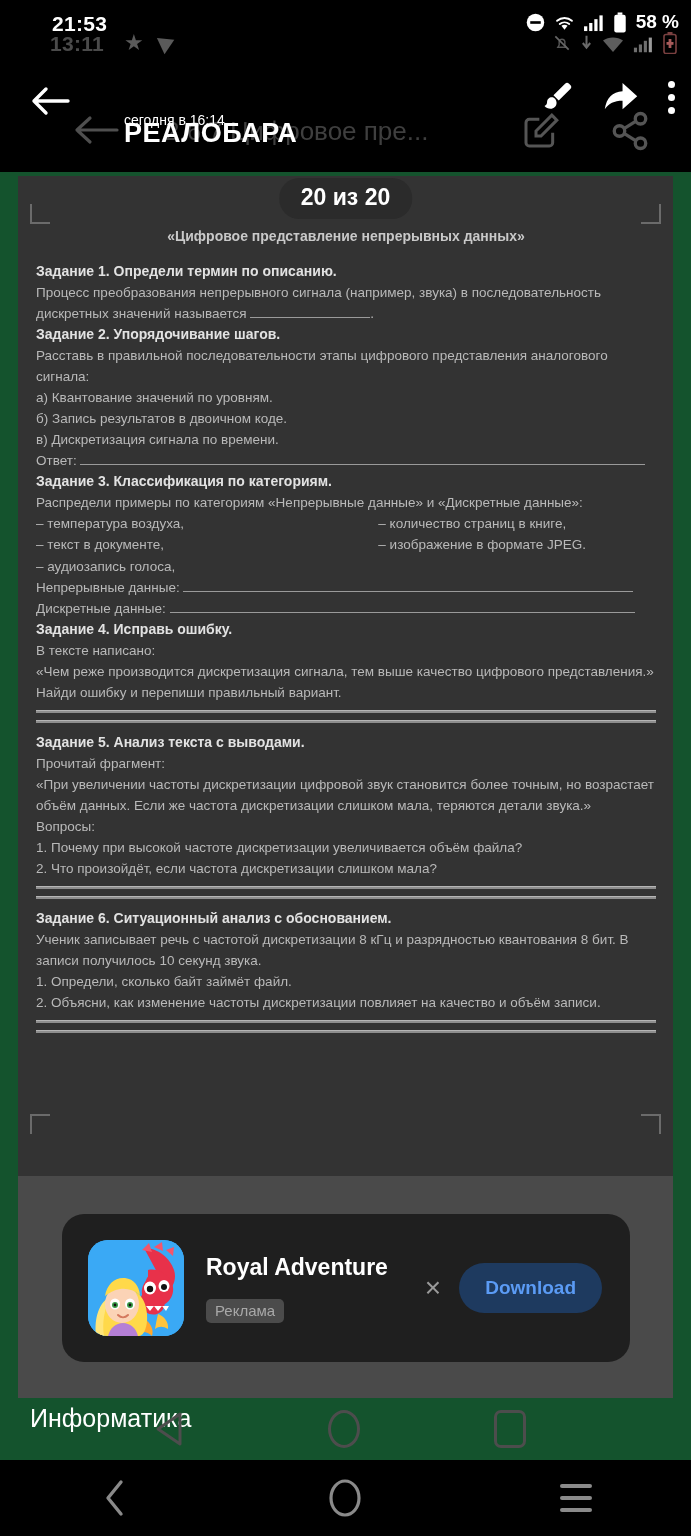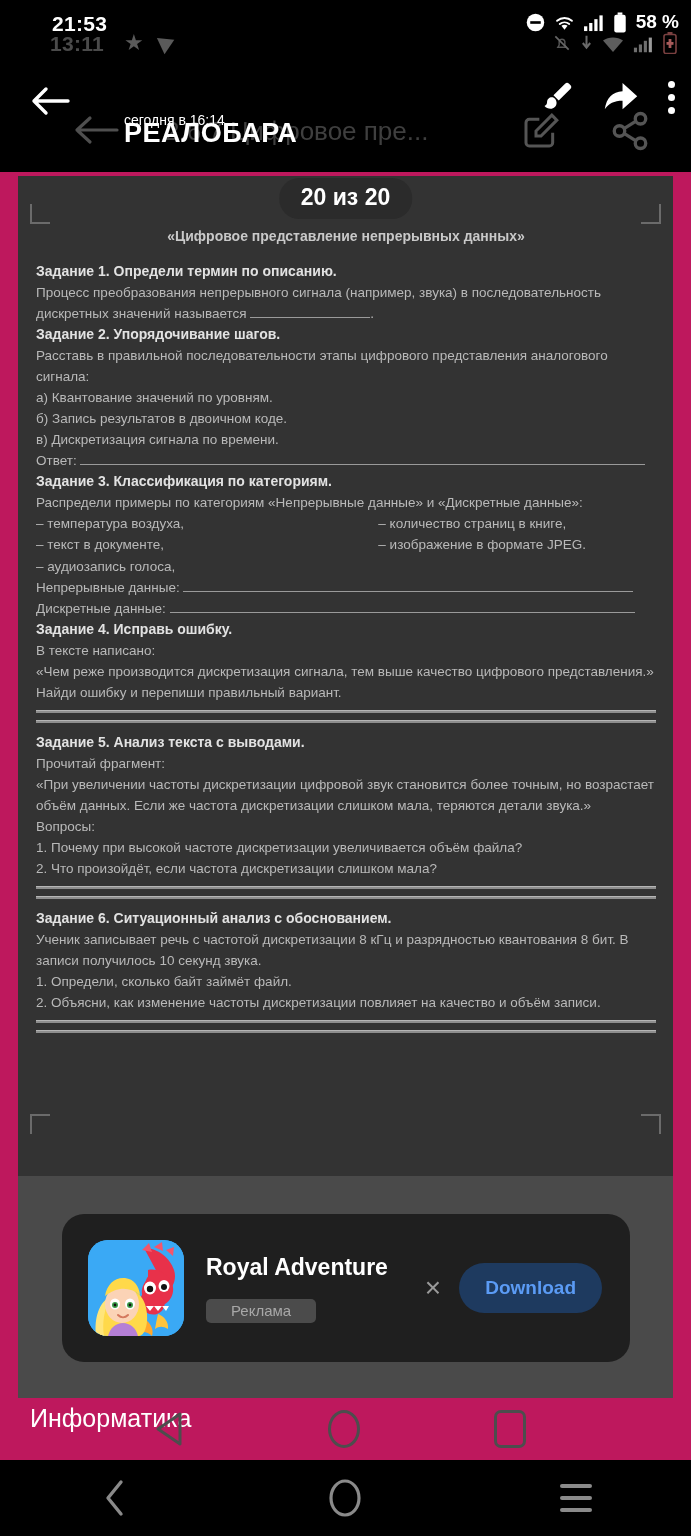--- a/index.html
+++ b/index.html
@@ -6,21 +6,21 @@
   * { box-sizing: border-box; margin: 0; padding: 0; }
   html, body {
     width: 691px; height: 1536px;
     background: #000;
     font-family: "Liberation Sans", sans-serif;
     overflow: hidden;
   }
   .screen {
     position: relative;
     width: 691px; height: 1536px;
-    background: #be185d;
+    background: #14532d;
     border-radius: 17px;
   }
 
   
   .statusbar {
     position: absolute; left: 0; top: 0;
     width: 691px; height: 62px;
     background: #000;
   }
   .sb-time {
@@ -190,21 +190,21 @@
   .ad-text { margin-left: 22px; flex: 1; }
   .ad-title {
     font-size: 23px; font-weight: bold; color: #ffffff;
     margin-bottom: 18px;
   }
   .ad-badge {
     display: inline-block;
     background: #4b4b4b;
     color: #a8a8a8;
     font-size: 15px;
-    padding: 3px 25px 4px;
+    padding: 3px 9px 4px;
     border-radius: 5px;
   }
   .ad-close {
     color: #9a9a9a; font-size: 28px; font-weight: 300;
     margin-right: 18px; line-height: 1;
     background: none; border: none; cursor: pointer;
     font-family: "Liberation Sans", sans-serif;
   }
   .ad-cta {
     background: #1e3a5f;

